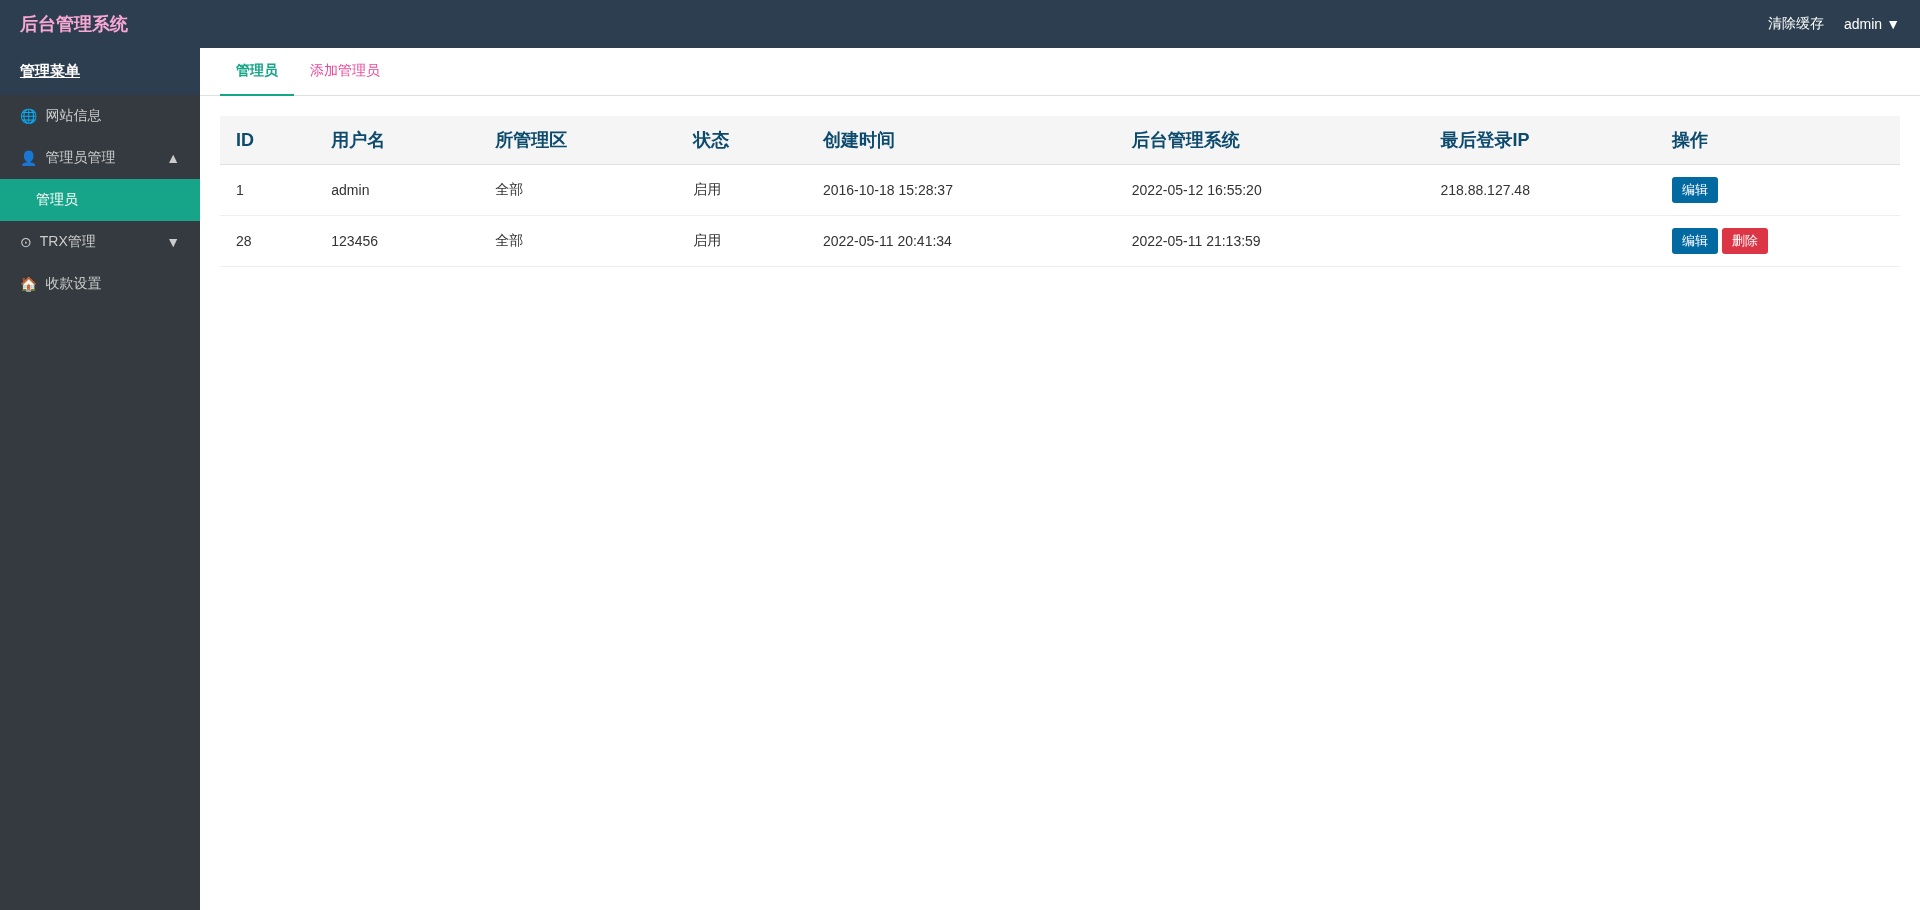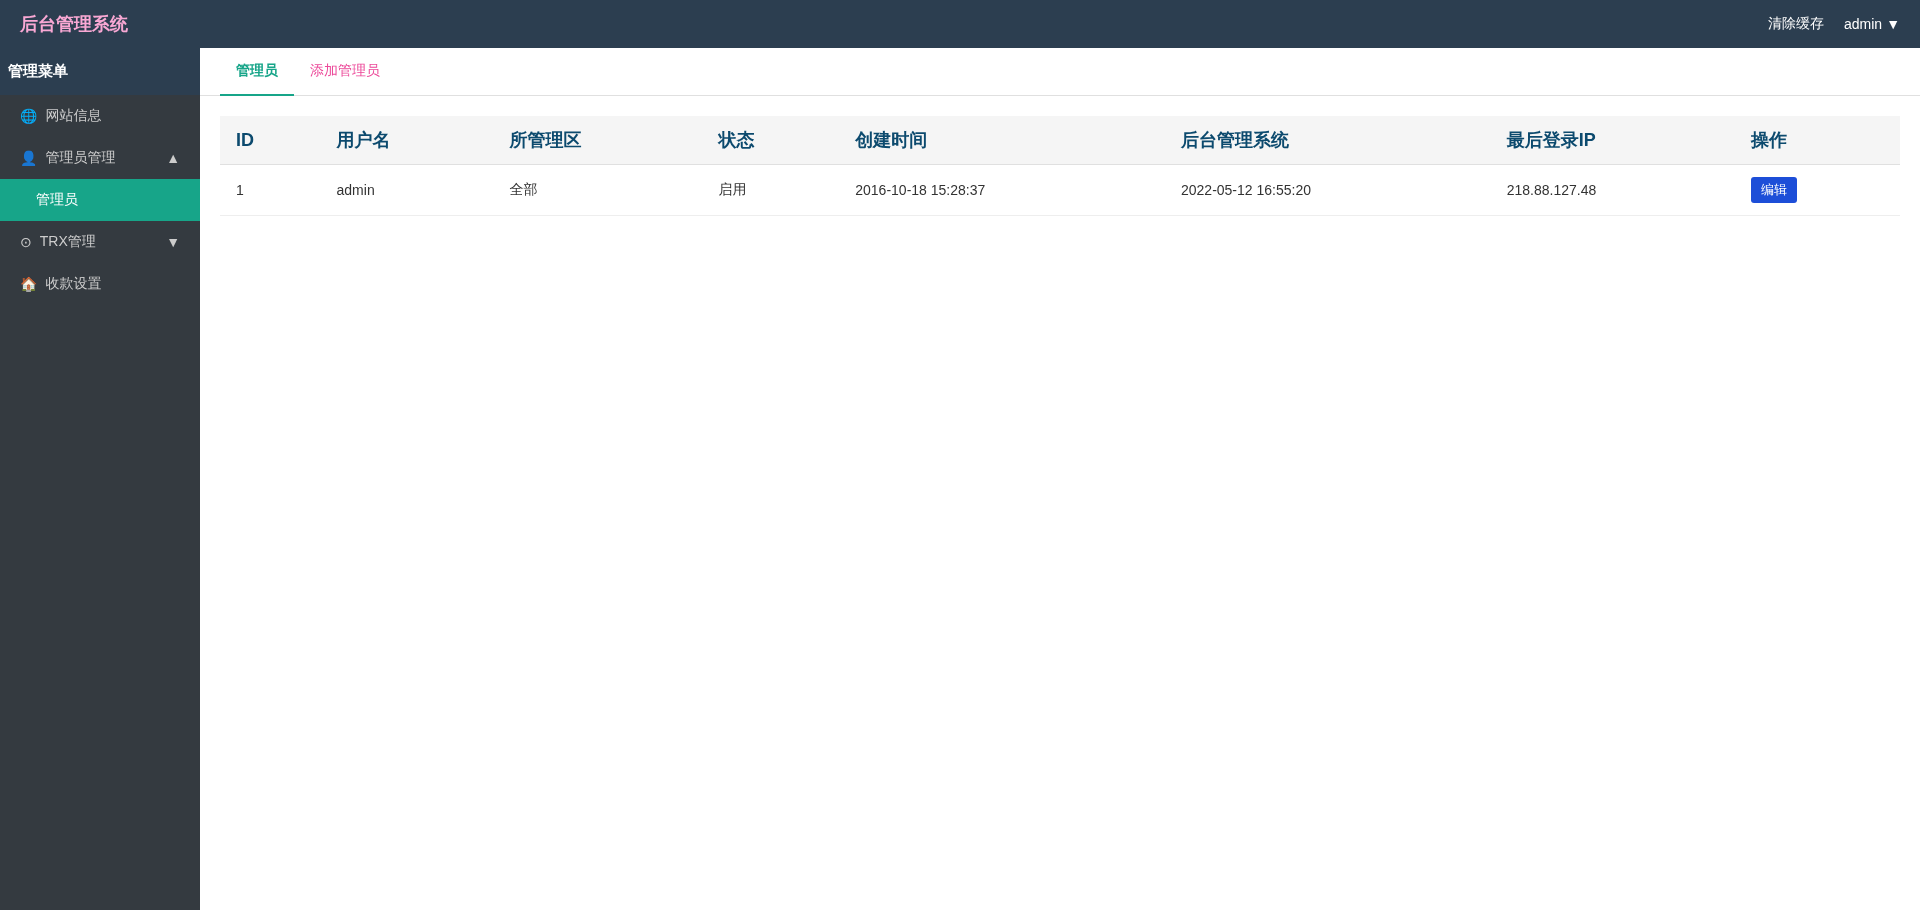--- a/index.html
+++ b/index.html
@@ -29,23 +29,24 @@
       width: 200px;
       background: #343a40;
       color: #ccc;
       flex-shrink: 0;
       display: flex;
       flex-direction: column;
     }
     .sidebar-menu-label {
       color: #fff;
       font-size: 15px;
-      padding: 14px 8px;
+      padding: 14px 20px;
       background: #2c3e50;
       font-weight: bold;
+      text-decoration: underline;
     }
     .sidebar-item {
       display: flex;
       align-items: center;
       padding: 12px 20px;
       cursor: pointer;
       color: #ccc;
       font-size: 14px;
       gap: 8px;
       transition: background 0.2s;
@@ -100,21 +101,21 @@
       font-size: 18px;
       border-bottom: 1px solid #e0e0e0;
     }
     td {
       padding: 12px 16px;
       color: #333;
       font-size: 14px;
       border-bottom: 1px solid #eee;
     }
     .btn-edit {
-      background: #1d4ed8;
+      background: #0369a1;
       color: #fff;
       border: none;
       padding: 4px 10px;
       border-radius: 3px;
       cursor: pointer;
       font-size: 13px;
       margin-right: 4px;
     }
     .btn-delete {
       background: #dc3545;
@@ -205,18 +206,28 @@
         <tr>
               <td>1</td>
               <td>admin</td>
               <td>全部</td>
               <td>启用</td>
               <td>2016-10-18 15:28:37</td>
               <td>2022-05-12 16:55:20</td>
               <td>218.88.127.48</td>
               <td><button class="btn-edit">编辑</button></td>
             </tr>
+            <tr>
+              <td>28</td>
+              <td>123456</td>
+              <td>全部</td>
+              <td>启用</td>
+              <td>2022-05-11 20:41:34</td>
+              <td>2022-05-11 21:13:59</td>
+              <td></td>
+              <td><button class="btn-edit">编辑</button><button class="btn-delete">删除</button></td>
+            </tr>
           </tbody>
       </table>
     </div>
 
   </div>
 </div>
 
 </body></html>

